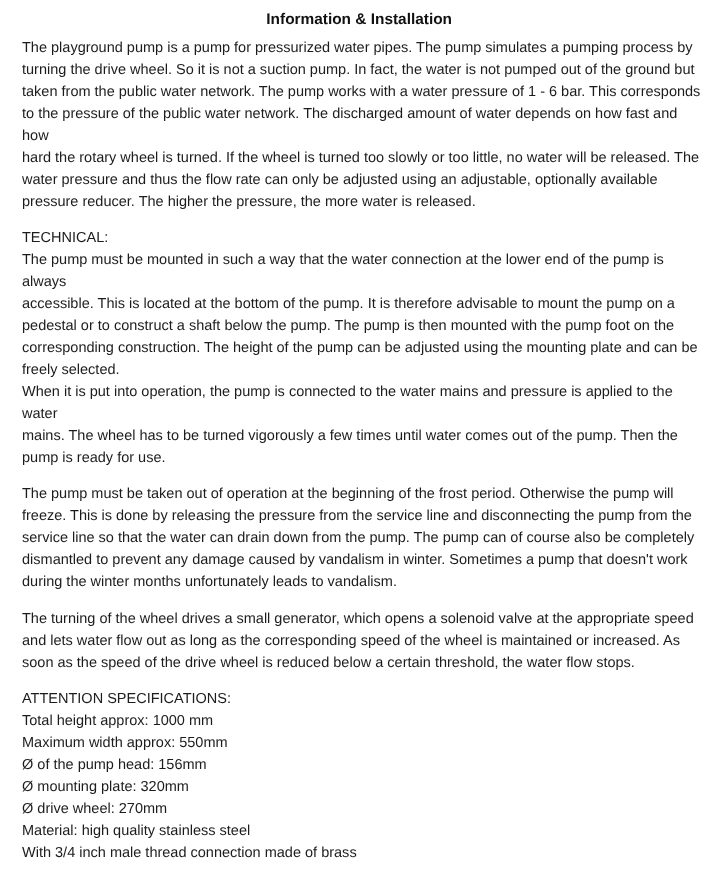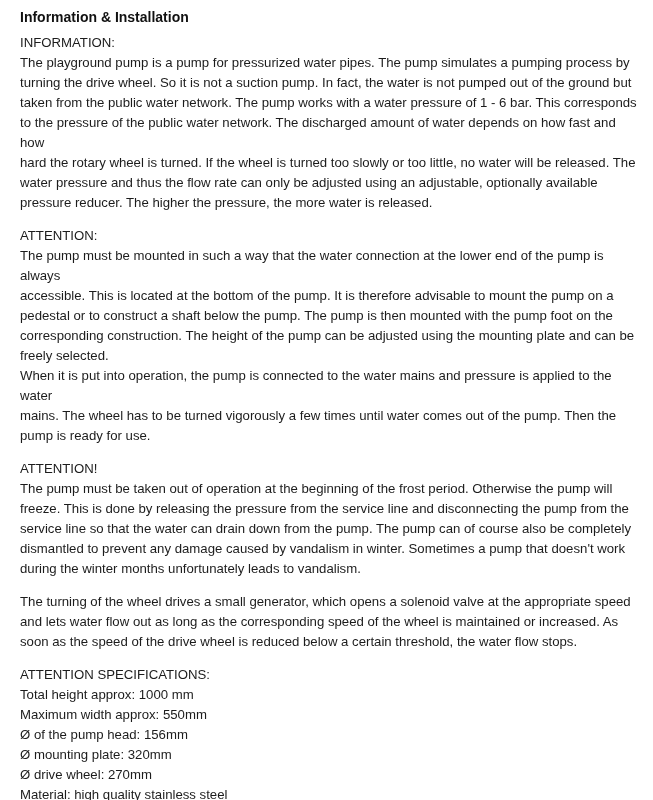--- a/index.html
+++ b/index.html
@@ -16,21 +16,21 @@
   }
   .page {
     box-sizing: border-box;
     width: 653px;
     height: 800px;
     padding: 7px 10px 0 20px;
   }
   .title {
     font-size: 14px;
     font-weight: bold;
-    text-align: left;
+    text-align: center;
     line-height: 20px;
     margin: 0 10px 6px 0;
     color: #111;
   }
   .sec {
     margin: 0 0 13px 0;
   }
   .heading {
     font-size: 13.2px;
     line-height: 20px;
@@ -44,44 +44,42 @@
   }
 </style>
 </head>
 <body>
 
 <div class="page">
 
   <h1 class="title">Information &amp; Installation</h1>
 
   <section class="sec">
-    <div class="heading">INFORMATION:</div>
     <div class="body-text">The playground pump is a pump for pressurized water pipes. The pump simulates a pumping process by
 turning the drive wheel. So it is not a suction pump. In fact, the water is not pumped out of the ground but
 taken from the public water network. The pump works with a water pressure of 1 - 6 bar. This corresponds
 to the pressure of the public water network. The discharged amount of water depends on how fast and how
 hard the rotary wheel is turned. If the wheel is turned too slowly or too little, no water will be released. The
 water pressure and thus the flow rate can only be adjusted using an adjustable, optionally available
 pressure reducer. The higher the pressure, the more water is released.</div>
   </section>
 
   <section class="sec">
-    <div class="heading">ATTENTION:</div>
+    <div class="heading">TECHNICAL:</div>
     <div class="body-text">The pump must be mounted in such a way that the water connection at the lower end of the pump is always
 accessible. This is located at the bottom of the pump. It is therefore advisable to mount the pump on a
 pedestal or to construct a shaft below the pump. The pump is then mounted with the pump foot on the
 corresponding construction. The height of the pump can be adjusted using the mounting plate and can be
 freely selected.
 When it is put into operation, the pump is connected to the water mains and pressure is applied to the water
 mains. The wheel has to be turned vigorously a few times until water comes out of the pump. Then the
 pump is ready for use.</div>
   </section>
 
   <section class="sec">
-    <div class="heading">ATTENTION!</div>
     <div class="body-text">The pump must be taken out of operation at the beginning of the frost period. Otherwise the pump will
 freeze. This is done by releasing the pressure from the service line and disconnecting the pump from the
 service line so that the water can drain down from the pump. The pump can of course also be completely
 dismantled to prevent any damage caused by vandalism in winter. Sometimes a pump that doesn't work
 during the winter months unfortunately leads to vandalism.</div>
   </section>
 
   <section class="sec">
     <div class="body-text">The turning of the wheel drives a small generator, which opens a solenoid valve at the appropriate speed
 and lets water flow out as long as the corresponding speed of the wheel is maintained or increased. As

